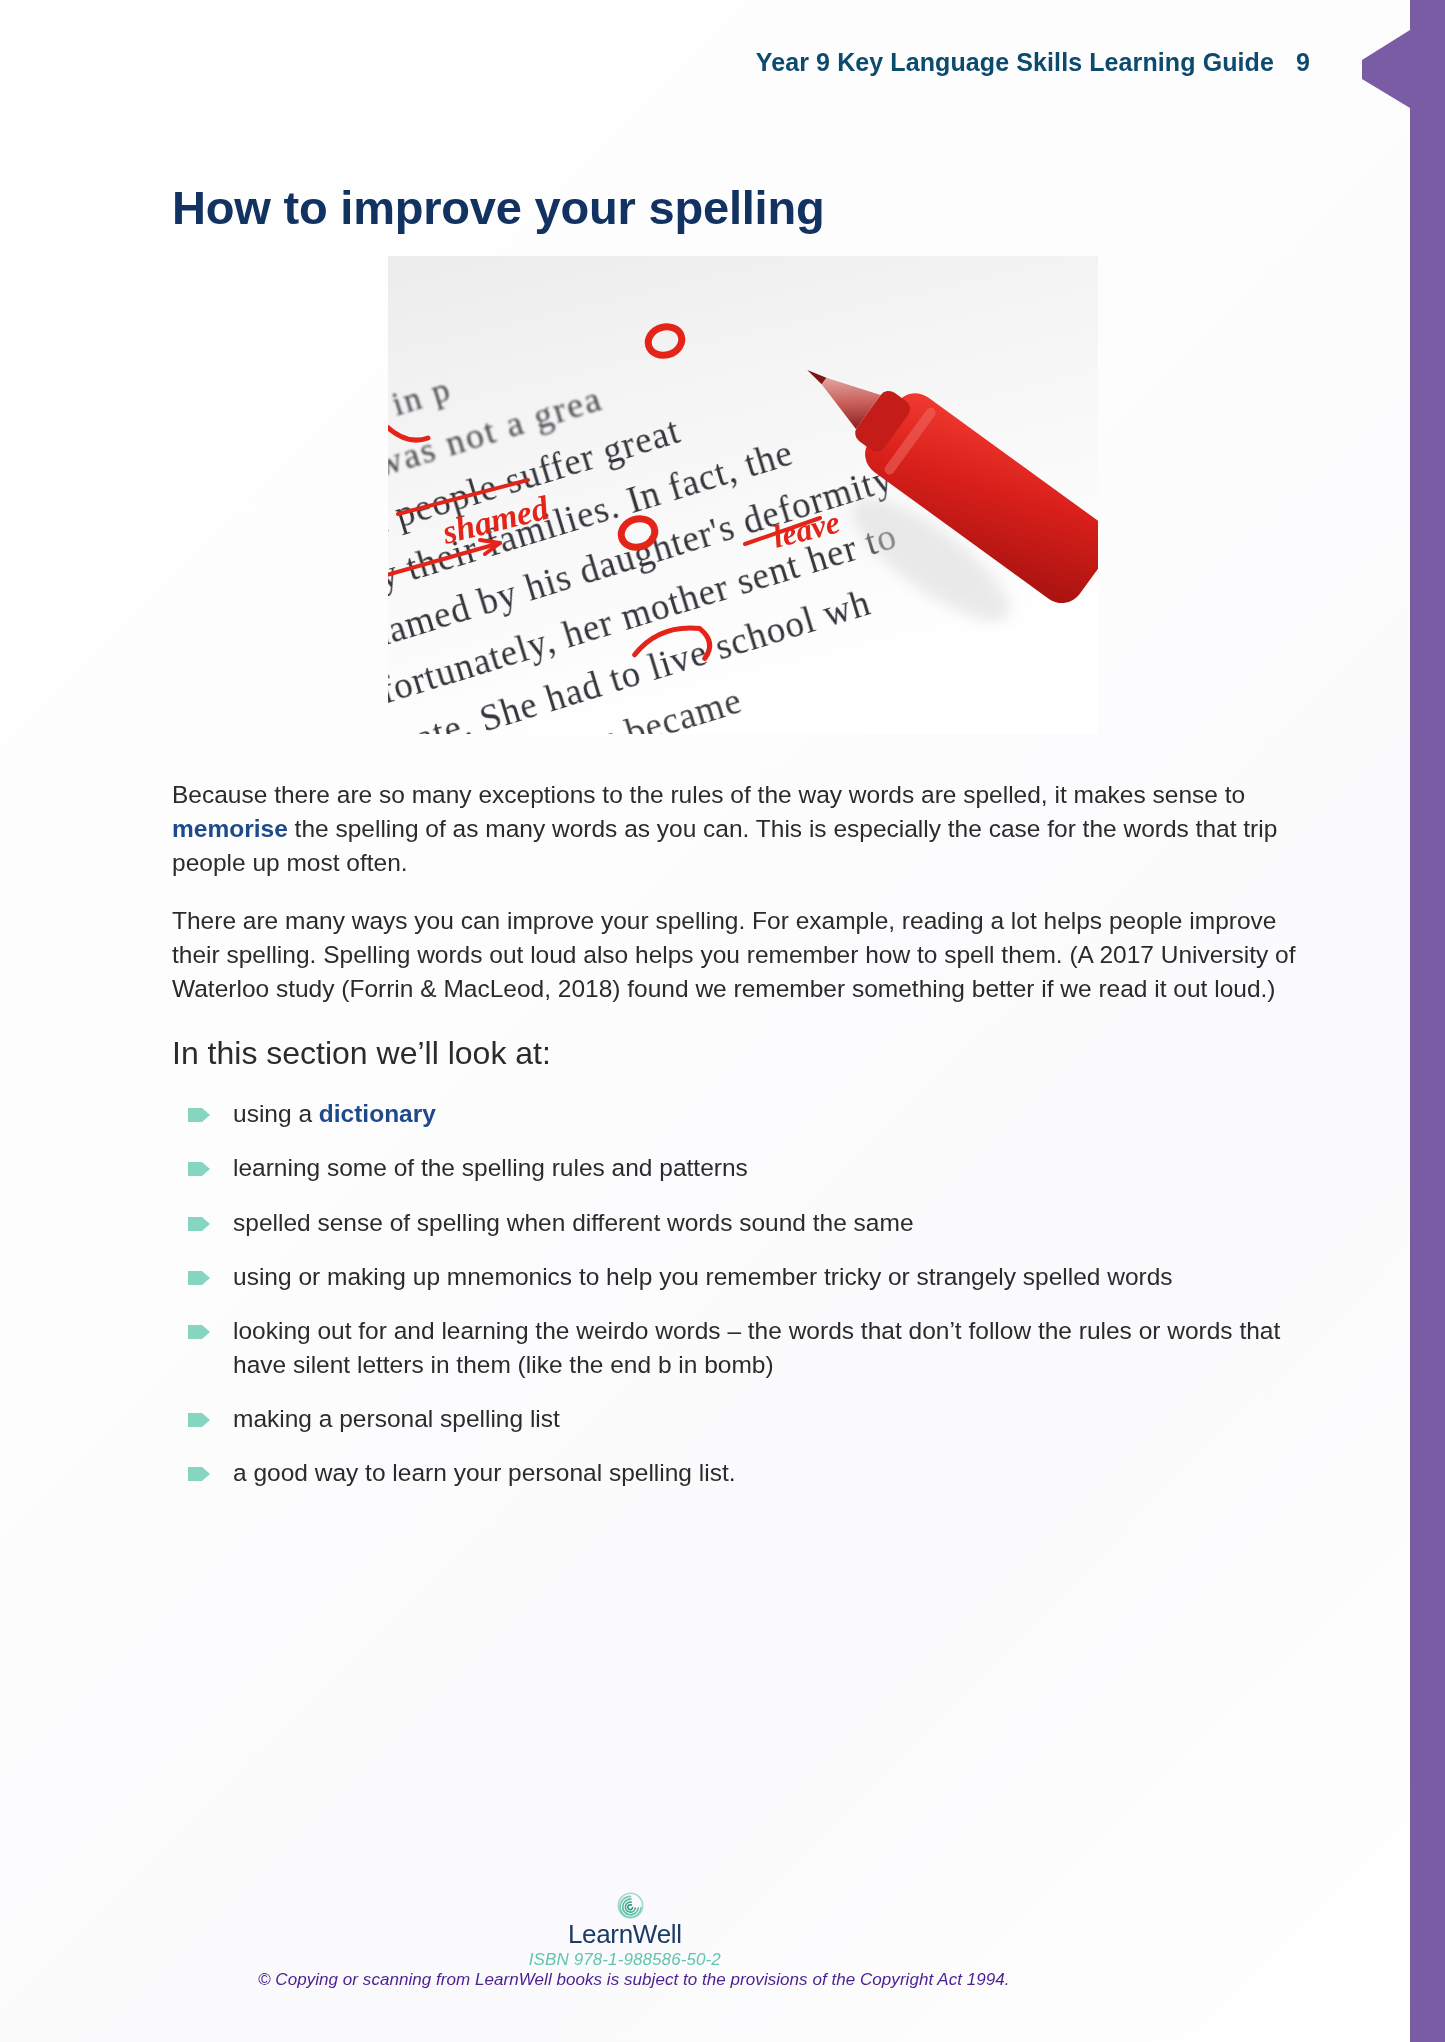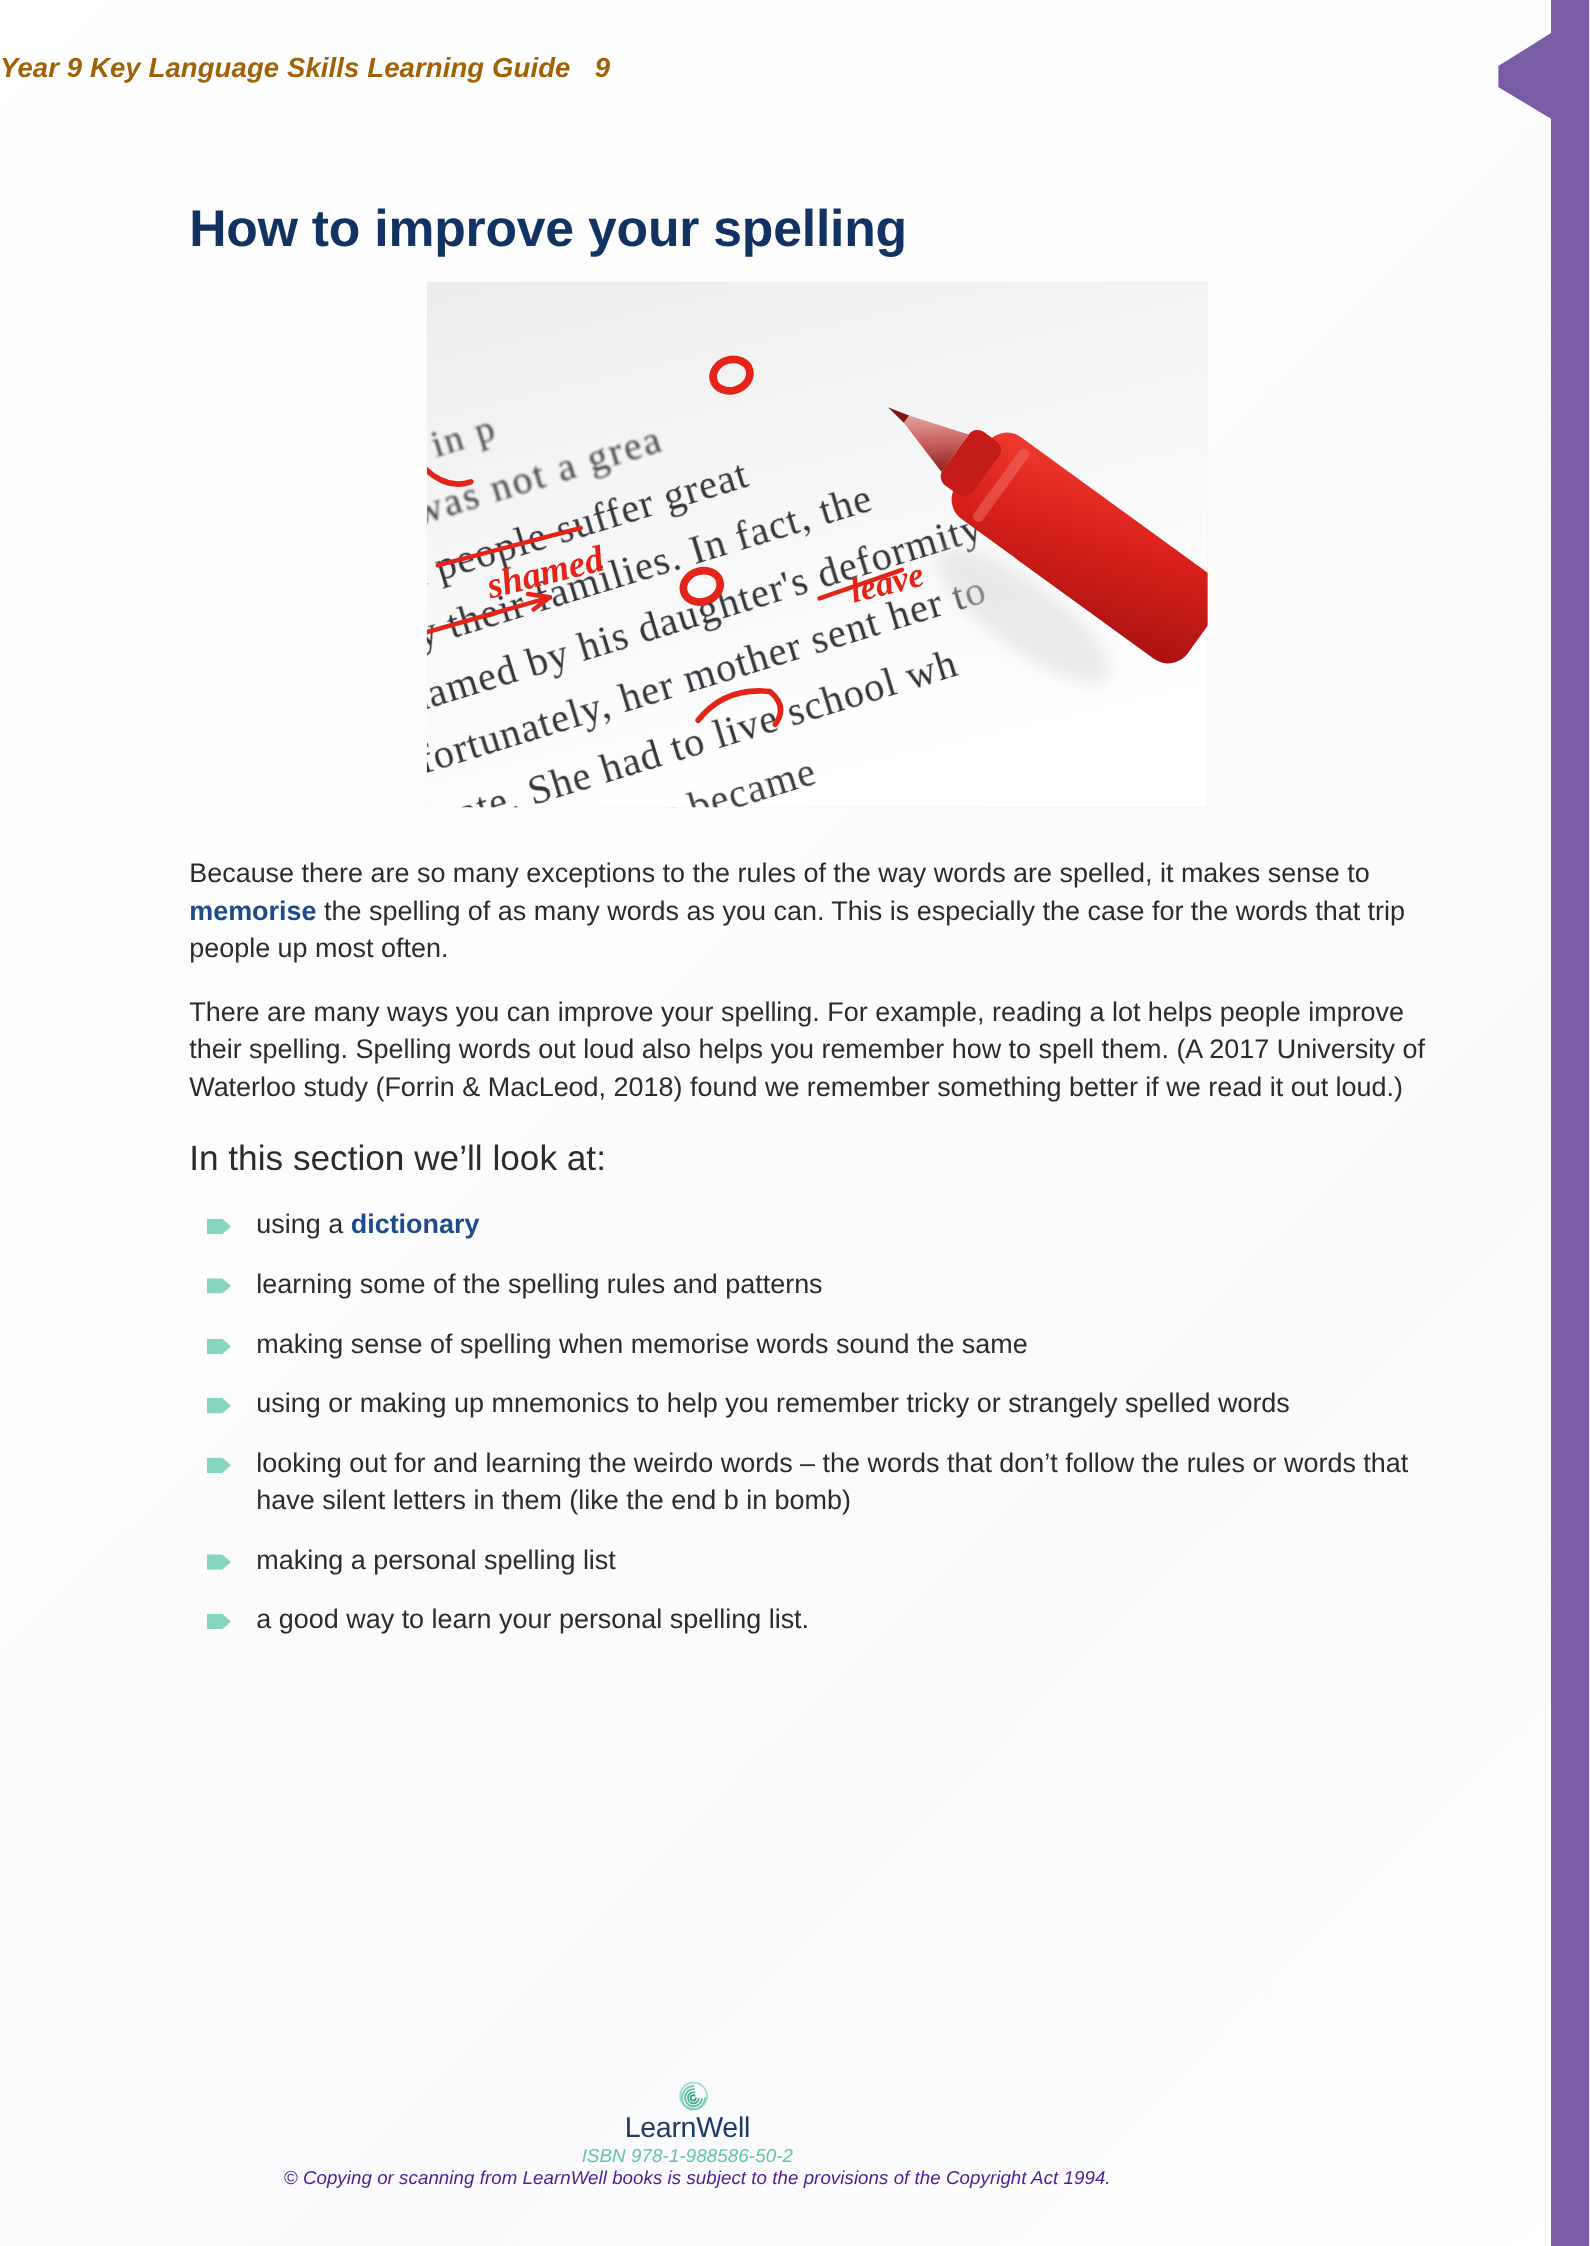--- a/index.html
+++ b/index.html
@@ -43,26 +43,25 @@
     height: 78px;
   }
   .edge-chevron svg { display: block; }
 
   
   .header {
     position: absolute;
     left: 0;
     top: 48px;
     width: 1310px;
-    text-align: left;
+    text-align: right;
     font-size: 25px;
     font-weight: bold;
-    color: #a16207;
+    color: #0c4a6e;
     letter-spacing: .1px;
-    font-style: italic;
   }
   .header .page-num {
     display: inline-block;
     margin-left: 22px;
   }
 
   
   .title {
     position: absolute;
     left: 172px;
@@ -305,21 +304,21 @@
         </span>
         <span>learning some of the spelling rules and patterns</span>
       </li>
 
       <li>
         <span class="bullet-icon">
           <svg width="22" height="14" viewBox="0 0 22 14">
               <polygon points="0,0 14,0 22,7 14,14 0,14" fill="#86d5c0"></polygon>
             </svg>
         </span>
-        <span>making sense of spelling when memorise words sound the same</span>
+        <span>spelled sense of spelling when different words sound the same</span>
       </li>
 
       <li>
         <span class="bullet-icon">
           <svg width="22" height="14" viewBox="0 0 22 14">
               <polygon points="0,0 14,0 22,7 14,14 0,14" fill="#86d5c0"></polygon>
             </svg>
         </span>
         <span>using or making up mnemonics to help you remember tricky or strangely spelled words</span>
       </li>

